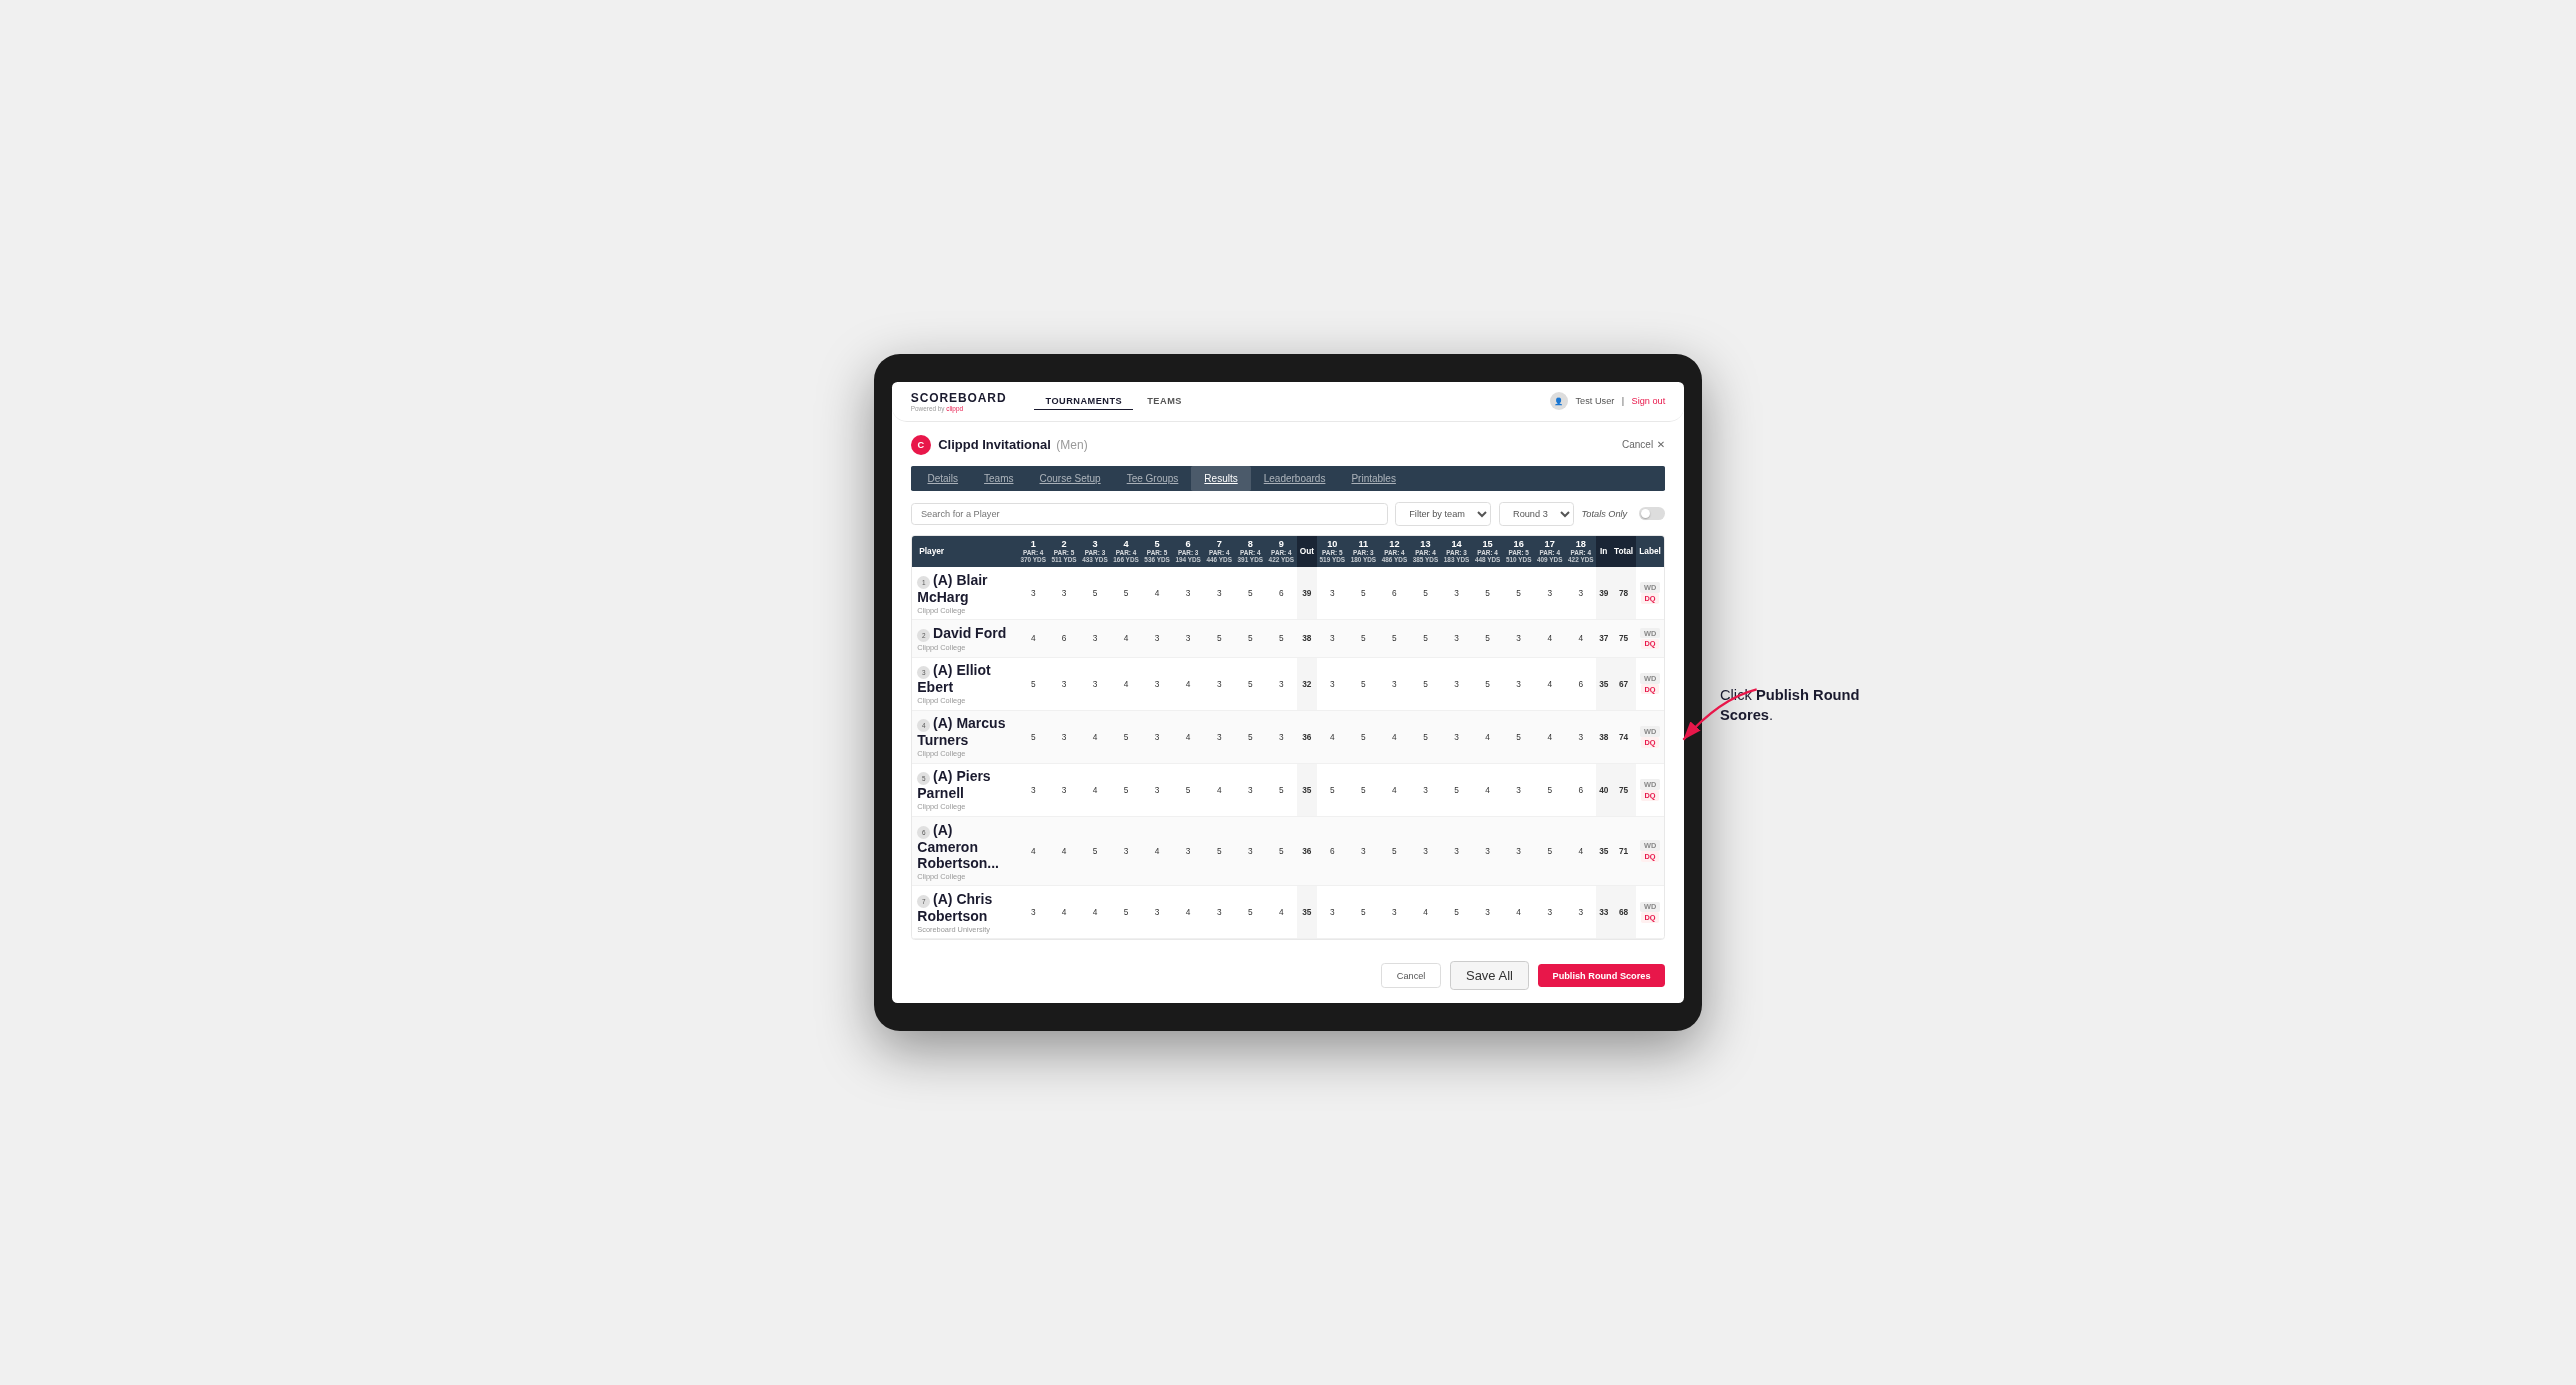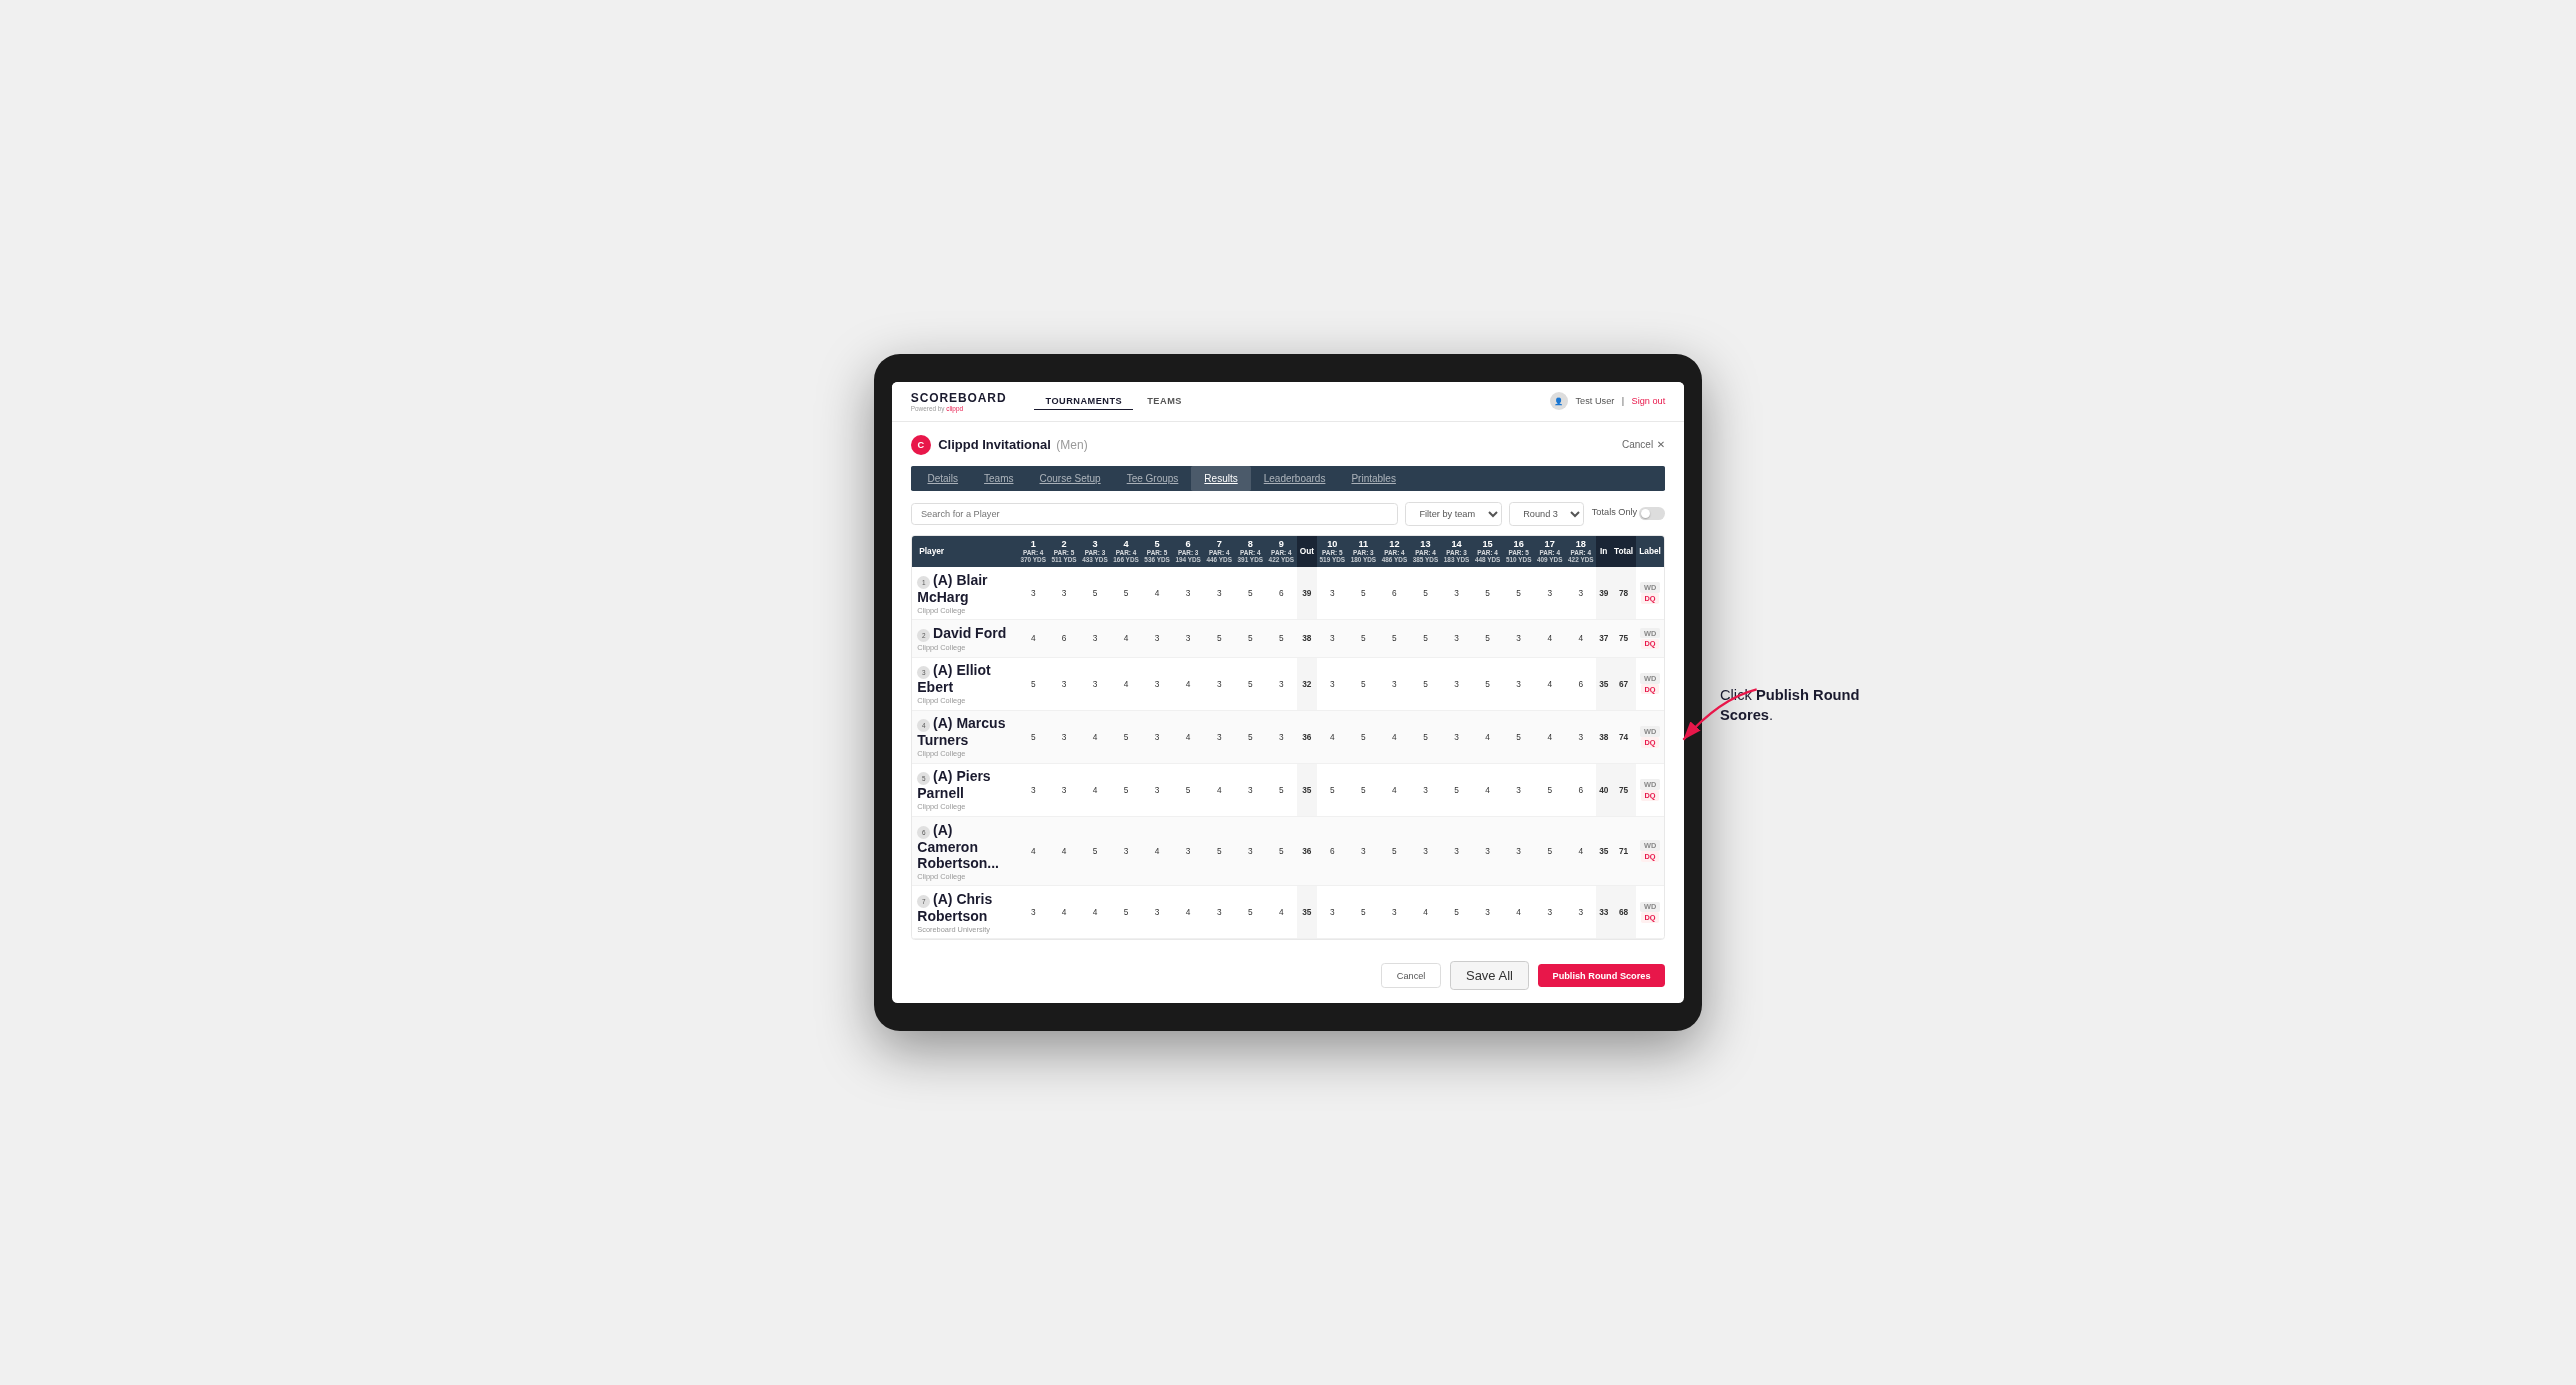--- a/index.html
+++ b/index.html
@@ -29,20 +29,21 @@
       overflow: hidden;
     }
     
     .top-nav {
       background: #fff;
       display: flex;
       align-items: center;
       padding: 0 18.4px;
       height: 40px;
       border-bottom: 0.9px solid #e8e8e8;
+      border-radius: 15px;
     }
     .logo-area {
       display: flex;
       flex-direction: column;
       margin-right: 28px;
     }
     .logo-title {
       font-size: 12px;
       font-weight: 800;
       letter-spacing: 0.9px;
@@ -176,24 +177,25 @@
       border: 0.9px solid #ddd;
       border-radius: 3.7px;
       padding: 4.6px 9.2px;
       font-size: 9.2px;
       color: #555;
       background: white;
       cursor: pointer;
     }
     .totals-toggle {
       display: flex;
-      align-items: flex-start;
-      gap: 2px;
+      align-items: center;
+      gap: 12px;
       font-size: 9.2px;
       color: #555;
+      font-style: italic;
     }
     .toggle-switch {
       width: 26px;
       height: 13px;
       background: #ddd;
       border-radius: 6.4px;
       position: relative;
       cursor: pointer;
     }
     .toggle-switch::after {

